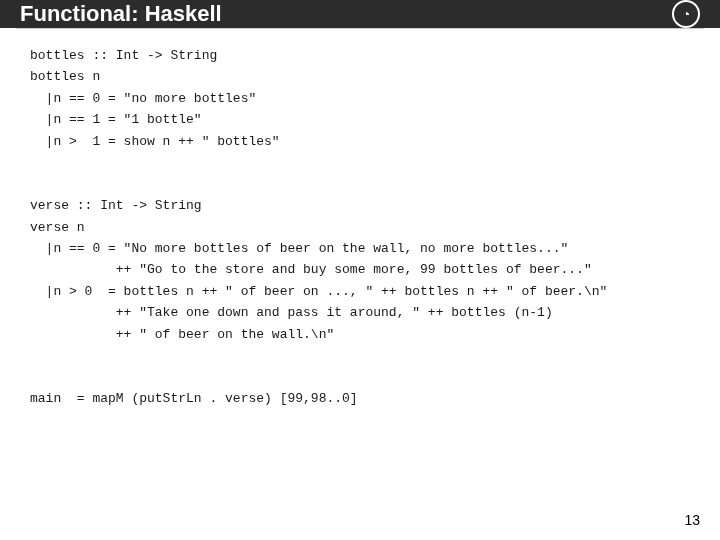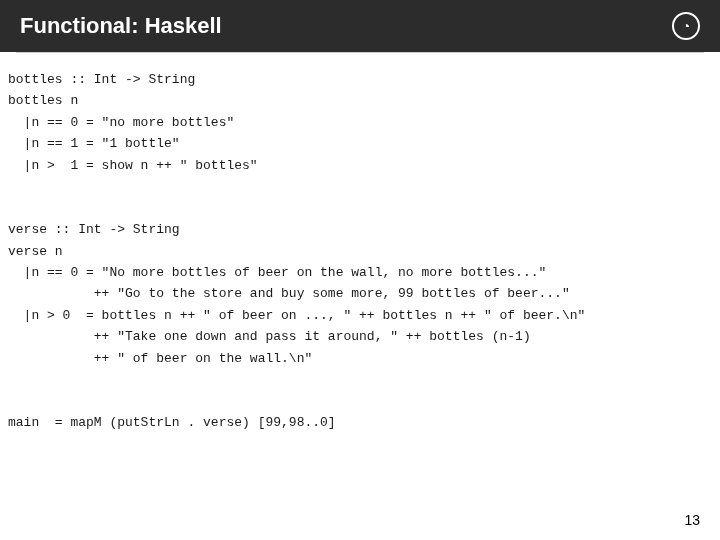--- a/index.html
+++ b/index.html
@@ -12,21 +12,21 @@
       width: 720px;
       height: 540px;
       background: #ffffff;
       font-family: Arial, sans-serif;
       overflow: hidden;
     }
 
     .header {
       background: #2c2c2c;
       color: #ffffff;
-      padding: 12px 20px;
+      padding: 0 20px;
       display: flex;
       align-items: center;
       justify-content: space-between;
     }
 
     .header-title {
       font-size: 22px;
       font-weight: bold;
       color: #ffffff;
     }
@@ -43,21 +43,21 @@
       color: #ffffff;
     }
 
     .divider {
       border: none;
       border-top: 1px solid #cccccc;
       margin: 0 16px;
     }
 
     .content {
-      padding: 16px 8px;
+      padding: 16px 30px;
       font-family: 'Courier New', Courier, monospace;
       font-size: 13px;
       color: #1a1a1a;
       line-height: 1.6;
     }
 
     .code-block {
       white-space: pre;
       font-family: 'Courier New', Courier, monospace;
       font-size: 13px;

